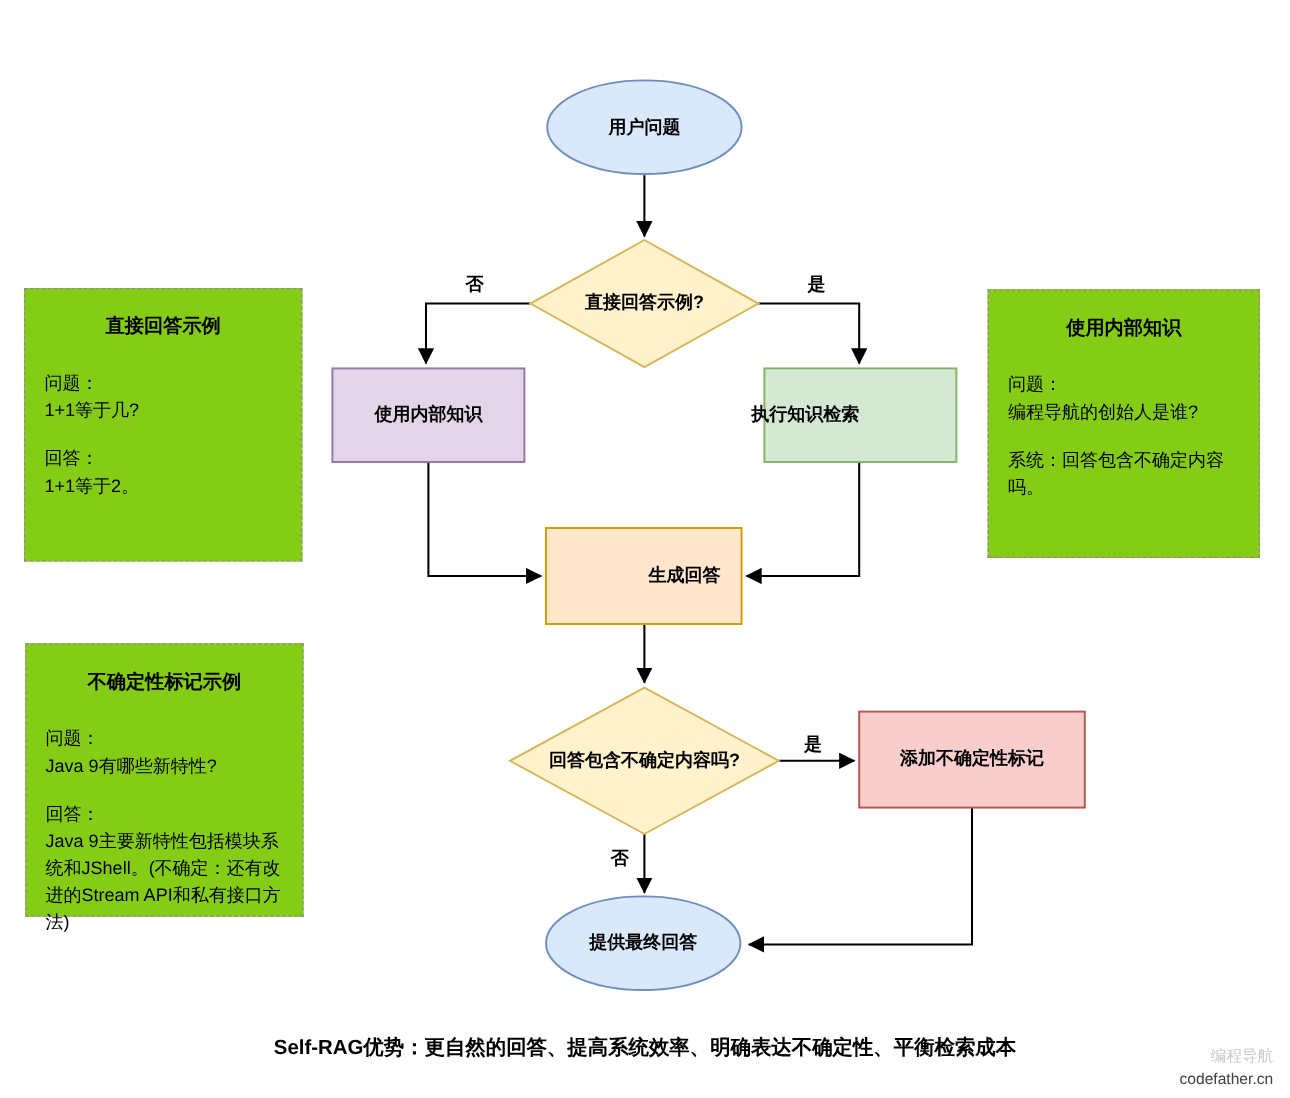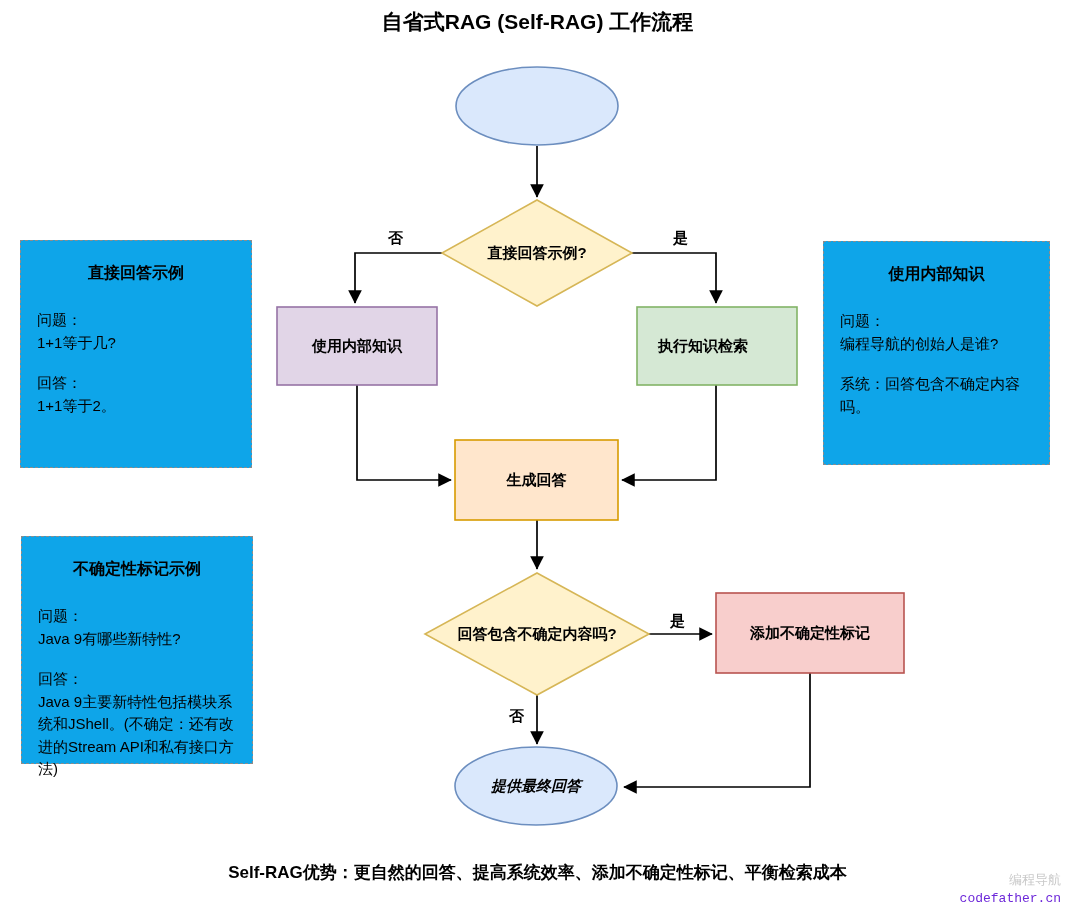--- a/index.html
+++ b/index.html
@@ -19,38 +19,38 @@
   }
 
   .node-label{
     position:absolute;display:flex;align-items:center;justify-content:center;
     text-align:center;font-weight:bold;font-size:15px;line-height:1.3;
     pointer-events:none;
   }
   .lbl-start    {left:456px;top:68px; width:162px;height:77px;}
   .lbl-d1       {left:442px;top:200px;width:190px;height:106px;}
   .lbl-internal {left:277px;top:307px;width:160px;height:78px;}
-  .lbl-retrieve {left:637px;top:307px;width:132px;height:78px;}
-  .lbl-generate {left:455px;top:440px;width:163px;height:80px;}
+  .lbl-retrieve {left:605px;top:307px;width:132px;height:78px;}
+  .lbl-generate {left:455px;top:440px;width:163px;height:80px;padding-left:34px;}
   .lbl-d2       {left:425px;top:573px;width:224px;height:122px;}
   .lbl-mark     {left:716px;top:593px;width:188px;height:80px;}
-  .lbl-final    {left:455px;top:747px;width:162px;height:78px;font-style:italic;}
+  .lbl-final    {left:455px;top:747px;width:162px;height:78px;}
 
   .edge-label{
     position:absolute;font-size:15px;font-weight:bold;line-height:1;
     background:#fff;padding:1px 2px;
   }
   .el-no1{left:386px;top:229px;}
   .el-yes1{left:671px;top:229px;}
   .el-yes2{left:668px;top:612px;}
   .el-no2{left:507px;top:707px;}
 
   .example-box{
     position:absolute;box-sizing:border-box;
-    background:#0ea5e9;border:1.6px dashed #8c8c8c;
+    background:#84cc16;border:1.6px dashed #8c8c8c;
     padding:14px 16px;font-size:15px;line-height:1.5;
   }
   .ex-direct     {left:20px; top:240px;width:232px;height:228px;}
   .ex-uncertain  {left:21px; top:536px;width:232px;height:228px;}
   .ex-retrieval  {left:823px;top:241px;width:227px;height:224px;}
   .example-box .ex-title{
     text-align:center;font-weight:bold;font-size:16px;
     margin:6px 0 24px 0;
   }
   .example-box p{
@@ -58,28 +58,27 @@
   }
 
   .footer-note{
     position:absolute;left:0;top:861px;width:1075px;
     text-align:center;font-size:17px;font-weight:bold;
   }
   .watermark{
     position:absolute;right:14px;bottom:6px;
     text-align:right;font-size:13px;line-height:1.45;color:#c9c9c9;
   }
-  .watermark .wm2{color:#6d28d9;font-family:Liberation Mono, monospace;}
+  .watermark .wm2{color:#404040;}
 </style>
 </head>
 <body>
 
 <div id="canvas">
 
-  <div class="page-title">自省式RAG (Self-RAG) 工作流程</div>
 
   <svg id="wires" viewBox="0 0 1075 915" xmlns="http://www.w3.org/2000/svg">
     <defs>
       <marker id="arrow" markerWidth="9" markerHeight="9" refX="7.5" refY="4" orient="auto">
         <path d="M0,0 L8,4 L0,8 z" fill="#000"></path>
       </marker>
     </defs>
 
     <g stroke="#000" stroke-width="1.7" fill="none">
       <polyline points="537,146 537,197" marker-end="url(#arrow)"></polyline>
@@ -96,20 +95,21 @@
     <ellipse cx="537" cy="106" rx="81" ry="39" stroke-width="1.6" fill="#DAE8FC" stroke="#6C8EBF"></ellipse>
     <polygon points="537,200 632,253 537,306 442,253" stroke-width="1.6" fill="#FFF2CC" stroke="#D6B656"></polygon>
     <rect x="277" y="307" width="160" height="78" stroke-width="1.6" fill="#E1D5E7" stroke="#9673A6"></rect>
     <rect x="637" y="307" width="160" height="78" stroke-width="1.6" fill="#D5E8D4" stroke="#82B366"></rect>
     <rect x="455" y="440" width="163" height="80" stroke-width="1.6" fill="#FFE6CC" stroke="#D79B00"></rect>
     <polygon points="537,573 649,634 537,695 425,634" stroke-width="1.6" fill="#FFF2CC" stroke="#D6B656"></polygon>
     <rect x="716" y="593" width="188" height="80" stroke-width="1.6" fill="#F8CECC" stroke="#B85450"></rect>
     <ellipse cx="536" cy="786" rx="81" ry="39" stroke-width="1.6" fill="#DAE8FC" stroke="#6C8EBF"></ellipse>
   </svg>
 
+  <div class="node-label lbl-start">用户问题</div>
   <div class="node-label lbl-d1">直接回答示例?</div>
   <div class="node-label lbl-internal">使用内部知识</div>
   <div class="node-label lbl-retrieve">执行知识检索</div>
   <div class="node-label lbl-generate">生成回答</div>
   <div class="node-label lbl-d2">回答包含不确定内容吗?</div>
   <div class="node-label lbl-mark">添加不确定性标记</div>
   <div class="node-label lbl-final">提供最终回答</div>
 
   <span class="edge-label el-no1">否</span>
   <span class="edge-label el-yes1">是</span>
@@ -132,20 +132,20 @@
   </div>
 
   <div class="example-box ex-uncertain">
     <div class="ex-title">不确定性标记示例</div>
     <p>问题：
 Java 9有哪些新特性?</p>
     <p>回答：
 Java 9主要新特性包括模块系统和JShell。(不确定：还有改进的Stream API和私有接口方法)</p>
   </div>
 
-  <div class="footer-note">Self-RAG优势：更自然的回答、提高系统效率、添加不确定性标记、平衡检索成本</div>
+  <div class="footer-note">Self-RAG优势：更自然的回答、提高系统效率、明确表达不确定性、平衡检索成本</div>
 
   <div class="watermark">
     <div class="wm1">编程导航</div>
     <div class="wm2">codefather.cn</div>
   </div>
 
 </div>
 
 </body></html>

